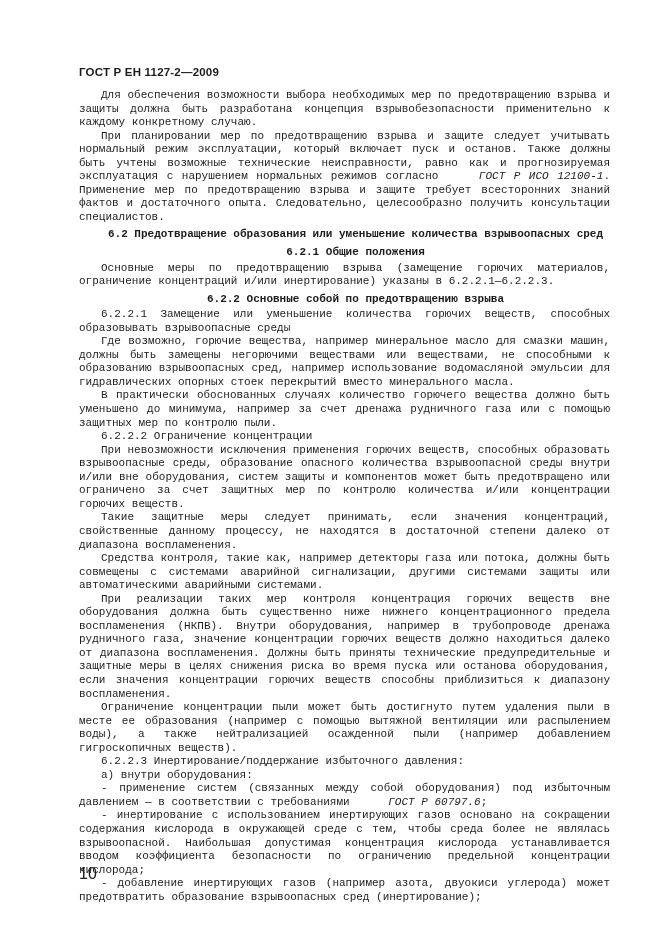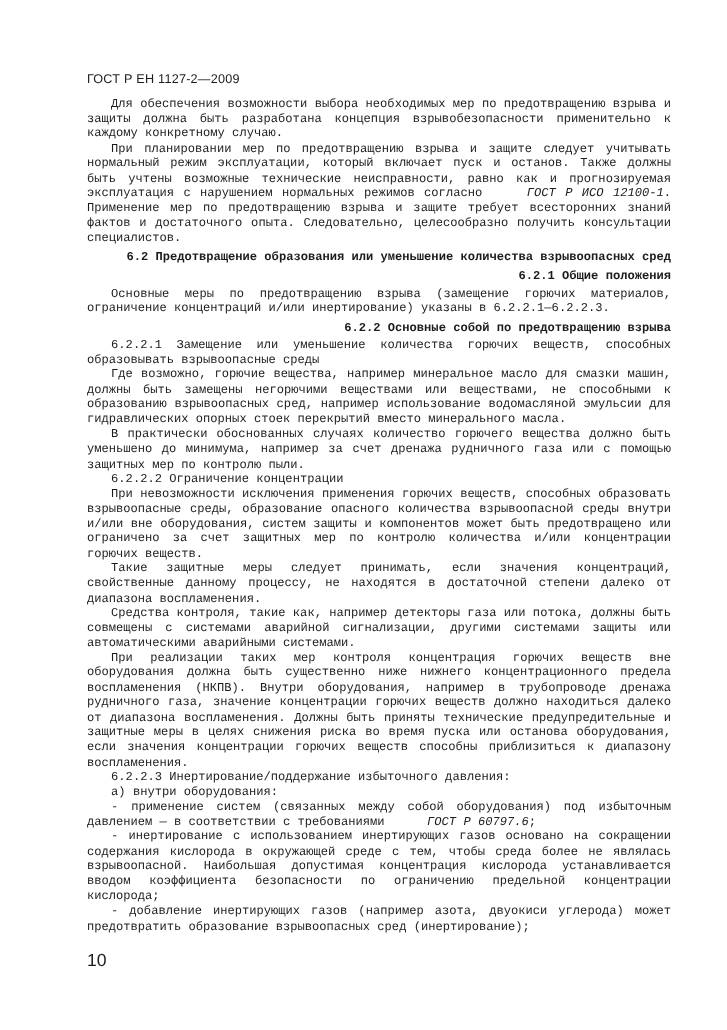--- a/index.html
+++ b/index.html
@@ -11,41 +11,41 @@
     background: #ffffff;
     color: #1c1c1c;
     font-family: "Liberation Sans", "DejaVu Sans", sans-serif;
     overflow: hidden;
   }
   .doc-header {
     position: absolute;
     left: 79px;
     top: 66px;
     font-size: 11.5px;
-    font-weight: normal;
+    font-weight: bold;
     letter-spacing: 0.2px;
     text-align: center;
   }
   .content {
     position: absolute;
     left: 79px;
     top: 89px;
     width: 531px;
     font-size: 11px;
     line-height: 13.55px;
     font-family: Liberation Mono, monospace;
   }
   .content p {
     margin: 0;
     text-align: justify;
     text-indent: 22px;
   }
   .content p.h {
     font-weight: bold;
-    text-align: right;
+    text-align: center;
     margin-top: 4px;
     margin-bottom: 2px;
   }
   .italic { font-style: italic; margin-left: 32px; }
   .page-number {
     position: absolute;
     left: 79px;
     top: 865px;
     font-size: 16px;
   }
@@ -65,20 +65,21 @@
     <p>Основные меры по предотвращению взрыва (замещение горючих материалов, ограничение концентраций и/или инертирование) указаны в 6.2.2.1—6.2.2.3.</p>
     <p class="h">6.2.2 Основные собой по предотвращению взрыва</p>
     <p>6.2.2.1 Замещение или уменьшение количества горючих веществ, способных образовывать взрывоопасные среды</p>
     <p>Где возможно, горючие вещества, например минеральное масло для смазки машин, должны быть замещены негорючими веществами или веществами, не способными к образованию взрывоопасных сред, например использование водомасляной эмульсии для гидравлических опорных стоек перекрытий вместо минерального масла.</p>
     <p>В практически обоснованных случаях количество горючего вещества должно быть уменьшено до минимума, например за счет дренажа рудничного газа или с помощью защитных мер по контролю пыли.</p>
     <p>6.2.2.2 Ограничение концентрации</p>
     <p>При невозможности исключения применения горючих веществ, способных образовать взрывоопасные среды, образование опасного количества взрывоопасной среды внутри и/или вне оборудования, систем защиты и компонентов может быть предотвращено или ограничено за счет защитных мер по контролю количества и/или концентрации горючих веществ.</p>
     <p>Такие защитные меры следует принимать, если значения концентраций, свойственные данному процессу, не находятся в достаточной степени далеко от диапазона воспламенения.</p>
     <p>Средства контроля, такие как, например детекторы газа или потока, должны быть совмещены с системами аварийной сигнализации, другими системами защиты или автоматическими аварийными системами.</p>
     <p>При реализации таких мер контроля концентрация горючих веществ вне оборудования должна быть существенно ниже нижнего концентрационного предела воспламенения (НКПВ). Внутри оборудования, например в трубопроводе дренажа рудничного газа, значение концентрации горючих веществ должно находиться далеко от диапазона воспламенения. Должны быть приняты технические предупредительные и защитные меры в целях снижения риска во время пуска или останова оборудования, если значения концентрации горючих веществ способны приблизиться к диапазону воспламенения.</p>
+    <p>Ограничение концентрации пыли может быть достигнуто путем удаления пыли в месте ее образования (например с помощью вытяжной вентиляции или распылением воды), а также нейтрализацией осажденной пыли (например добавлением гигроскопичных веществ).</p>
     <p>6.2.2.3 Инертирование/поддержание избыточного давления:</p>
     <p>а) внутри оборудования:</p>
     <p><span>- применение систем (связанных между собой оборудования) под избыточным давлением — в соответствии с требованиями </span><span class="italic">ГОСТ Р 60797.6</span><span>;</span></p>
     <p>- инертирование с использованием инертирующих газов основано на сокращении содержания кислорода в окружающей среде с тем, чтобы среда более не являлась взрывоопасной. Наибольшая допустимая концентрация кислорода устанавливается вводом коэффициента безопасности по ограничению предельной концентрации кислорода;</p>
     <p>- добавление инертирующих газов (например азота, двуокиси углерода) может предотвратить образование взрывоопасных сред (инертирование);</p>
   </div>
 
   <div class="page-number">10</div>
 
 </div>

